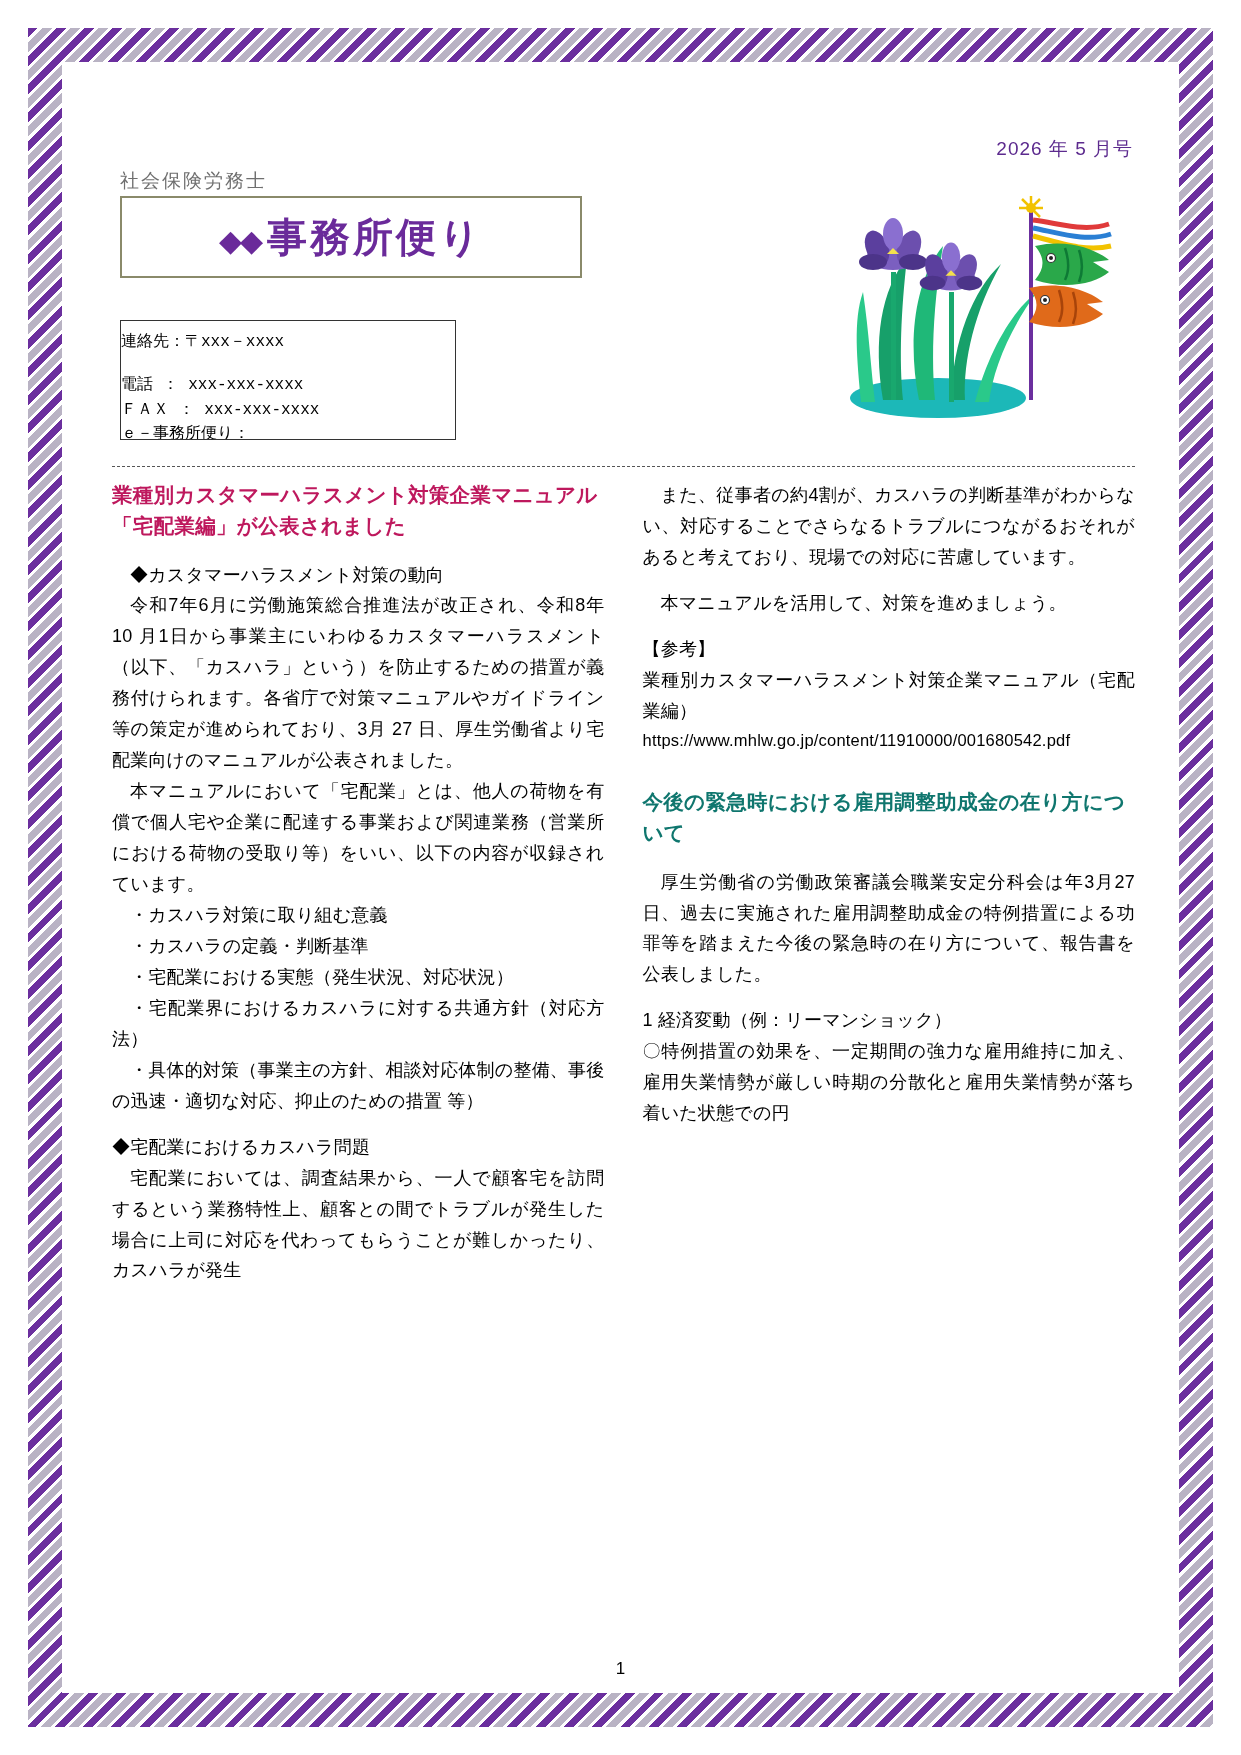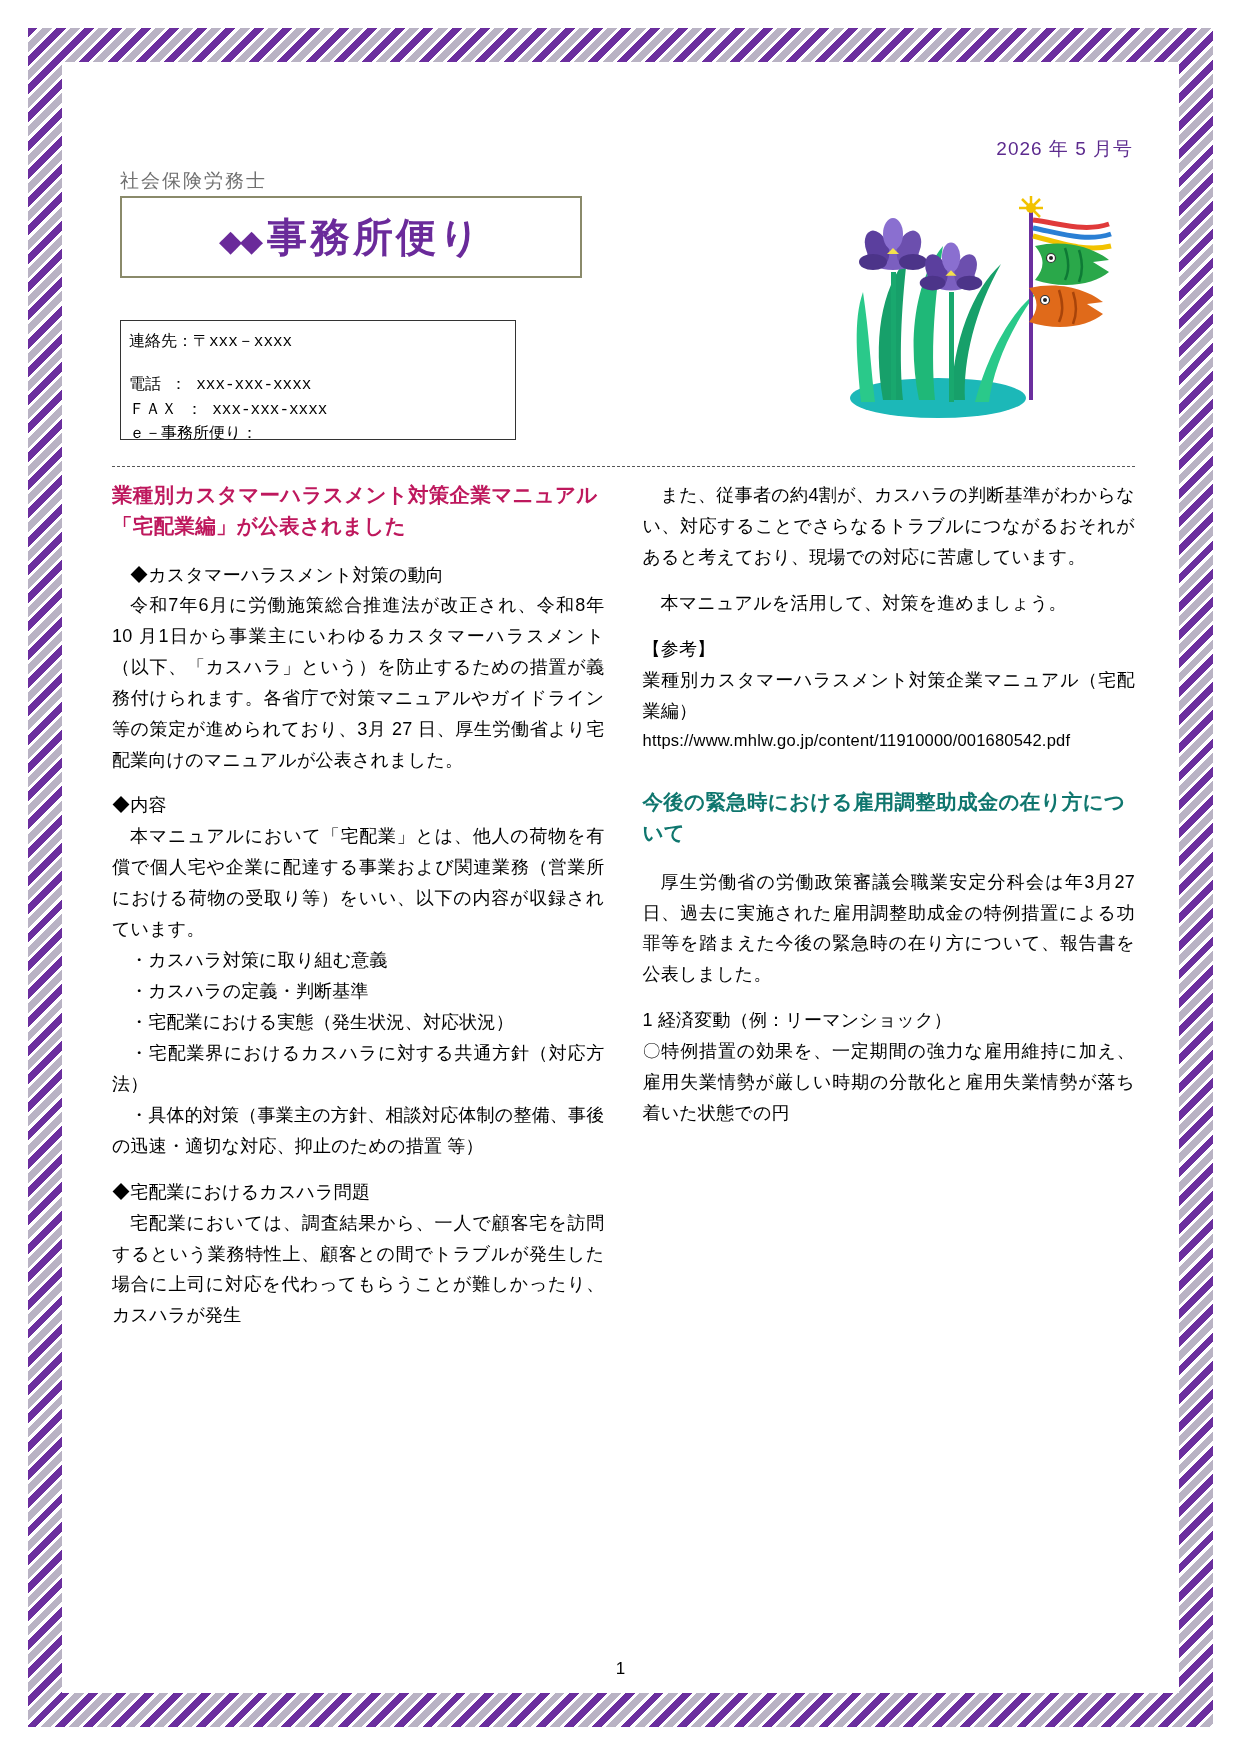--- a/index.html
+++ b/index.html
@@ -71,23 +71,23 @@
   .diamonds {
     color: #6a2a9a;
     font-size: 30px;
     letter-spacing: -2px;
     margin-right: 6px;
   }
 
   .contact-box {
     position: absolute;
     left: 58px; top: 258px;
-    width: 396px; height: 120px;
+    width: 336px; height: 120px;
     border: 1px solid #333;
-    padding: 9px 8px;
+    padding: 9px 0;
     font-size: 16px;
     line-height: 1.55;
     font-family: "Liberation Mono", monospace;
     overflow: hidden;
   }
   .contact-line { white-space: nowrap; }
   .contact-gap { height: 18px; }
 
   
   .illustration {
@@ -247,21 +247,20 @@
     <div class="hsep"></div>
 
     <div class="columns">
 
       <div class="col">
         <h2 class="section">業種別カスタマーハラスメント対策企業マニュアル「宅配業編」が公表されました</h2>
 
         <p class="ind">◆カスタマーハラスメント対策の動向</p>
         <p class="ind">令和7年6月に労働施策総合推進法が改正され、令和8年 10 月1日から事業主にいわゆるカスタマーハラスメント（以下、「カスハラ」という）を防止するための措置が義務付けられます。各省庁で対策マニュアルやガイドライン等の策定が進められており、3月 27 日、厚生労働省より宅配業向けのマニュアルが公表されました。</p>
 
-        <p class="sub" style="font-weight:normal;">◆内容</p>
         <p class="ind">本マニュアルにおいて「宅配業」とは、他人の荷物を有償で個人宅や企業に配達する事業および関連業務（営業所における荷物の受取り等）をいい、以下の内容が収録されています。</p>
 
         <p class="bullet">・カスハラ対策に取り組む意義</p>
         <p class="bullet">・カスハラの定義・判断基準</p>
         <p class="bullet">・宅配業における実態（発生状況、対応状況）</p>
         <p class="bullet">・宅配業界におけるカスハラに対する共通方針（対応方法）</p>
         <p class="bullet">・具体的対策（事業主の方針、相談対応体制の整備、事後の迅速・適切な対応、抑止のための措置 等）</p>
 
         <p class="gap">◆宅配業におけるカスハラ問題</p>
         <p class="ind">宅配業においては、調査結果から、一人で顧客宅を訪問するという業務特性上、顧客との間でトラブルが発生した場合に上司に対応を代わってもらうことが難しかったり、カスハラが発生</p>

